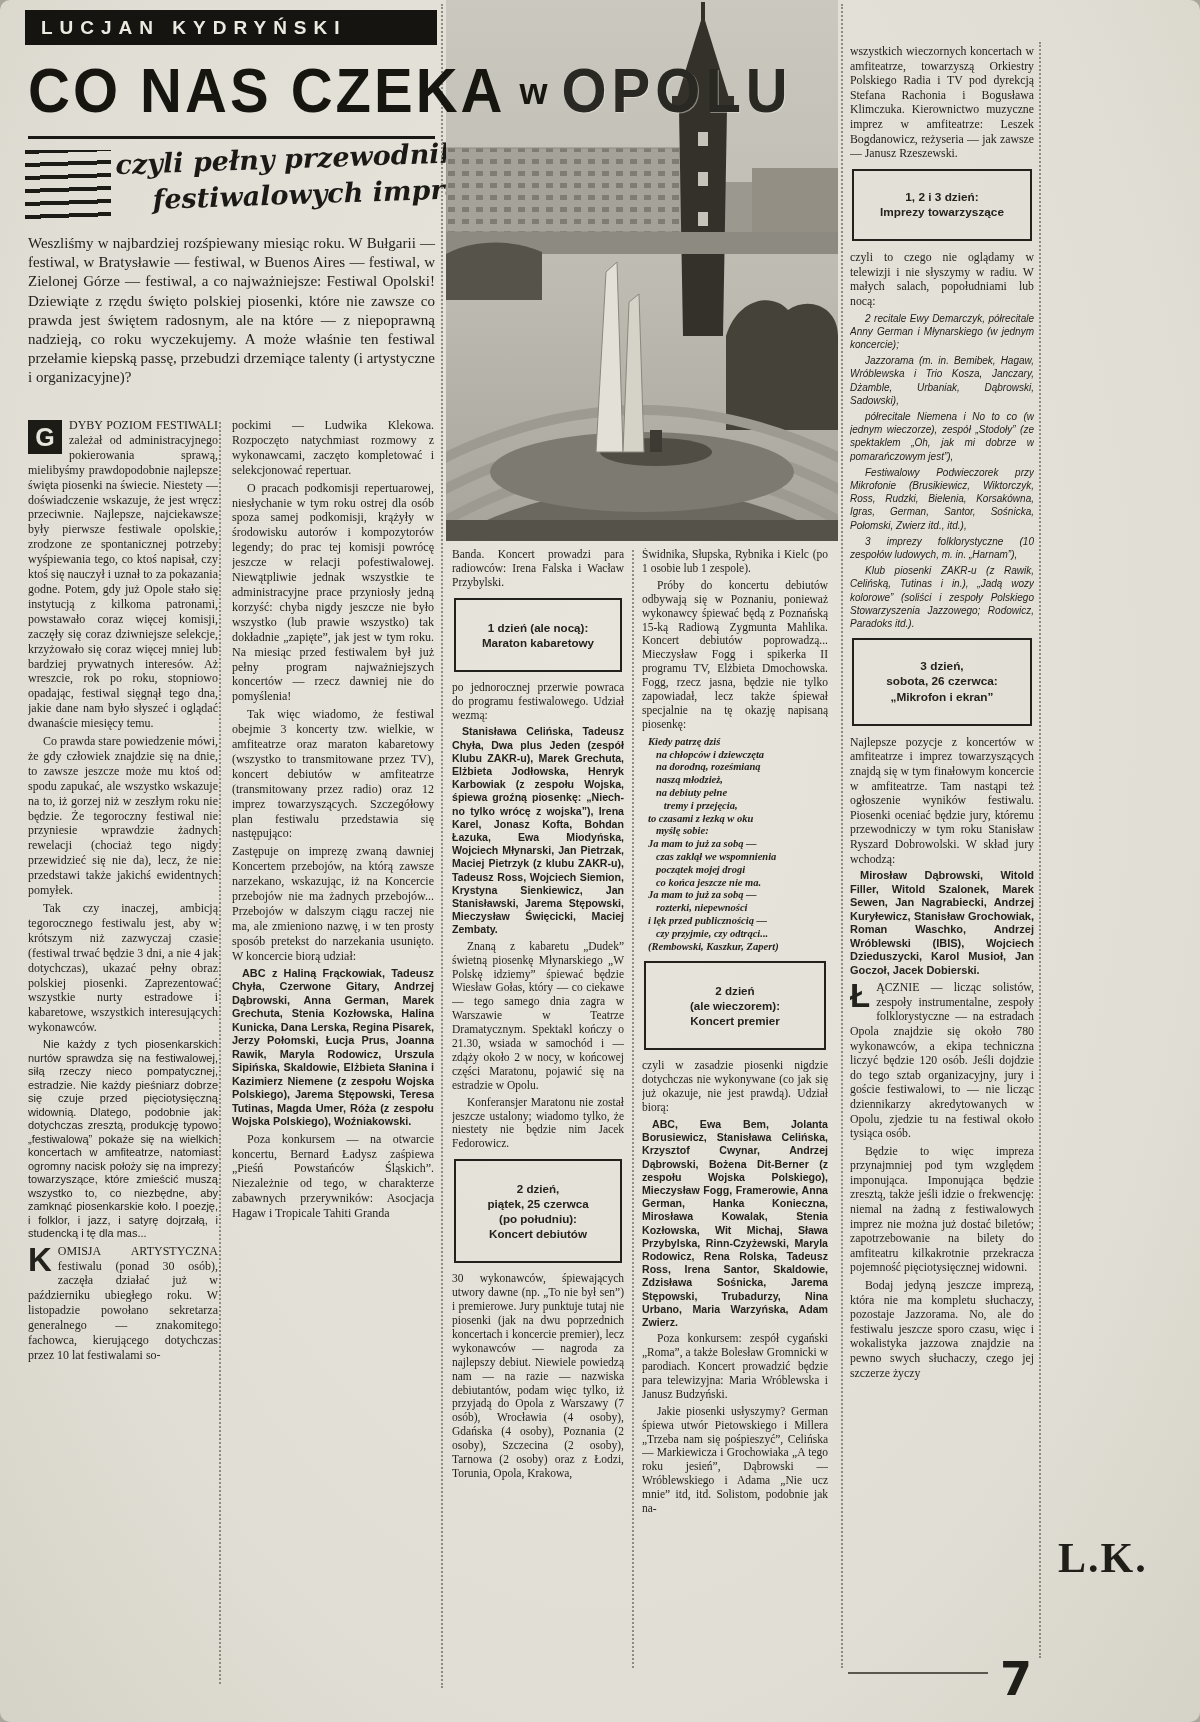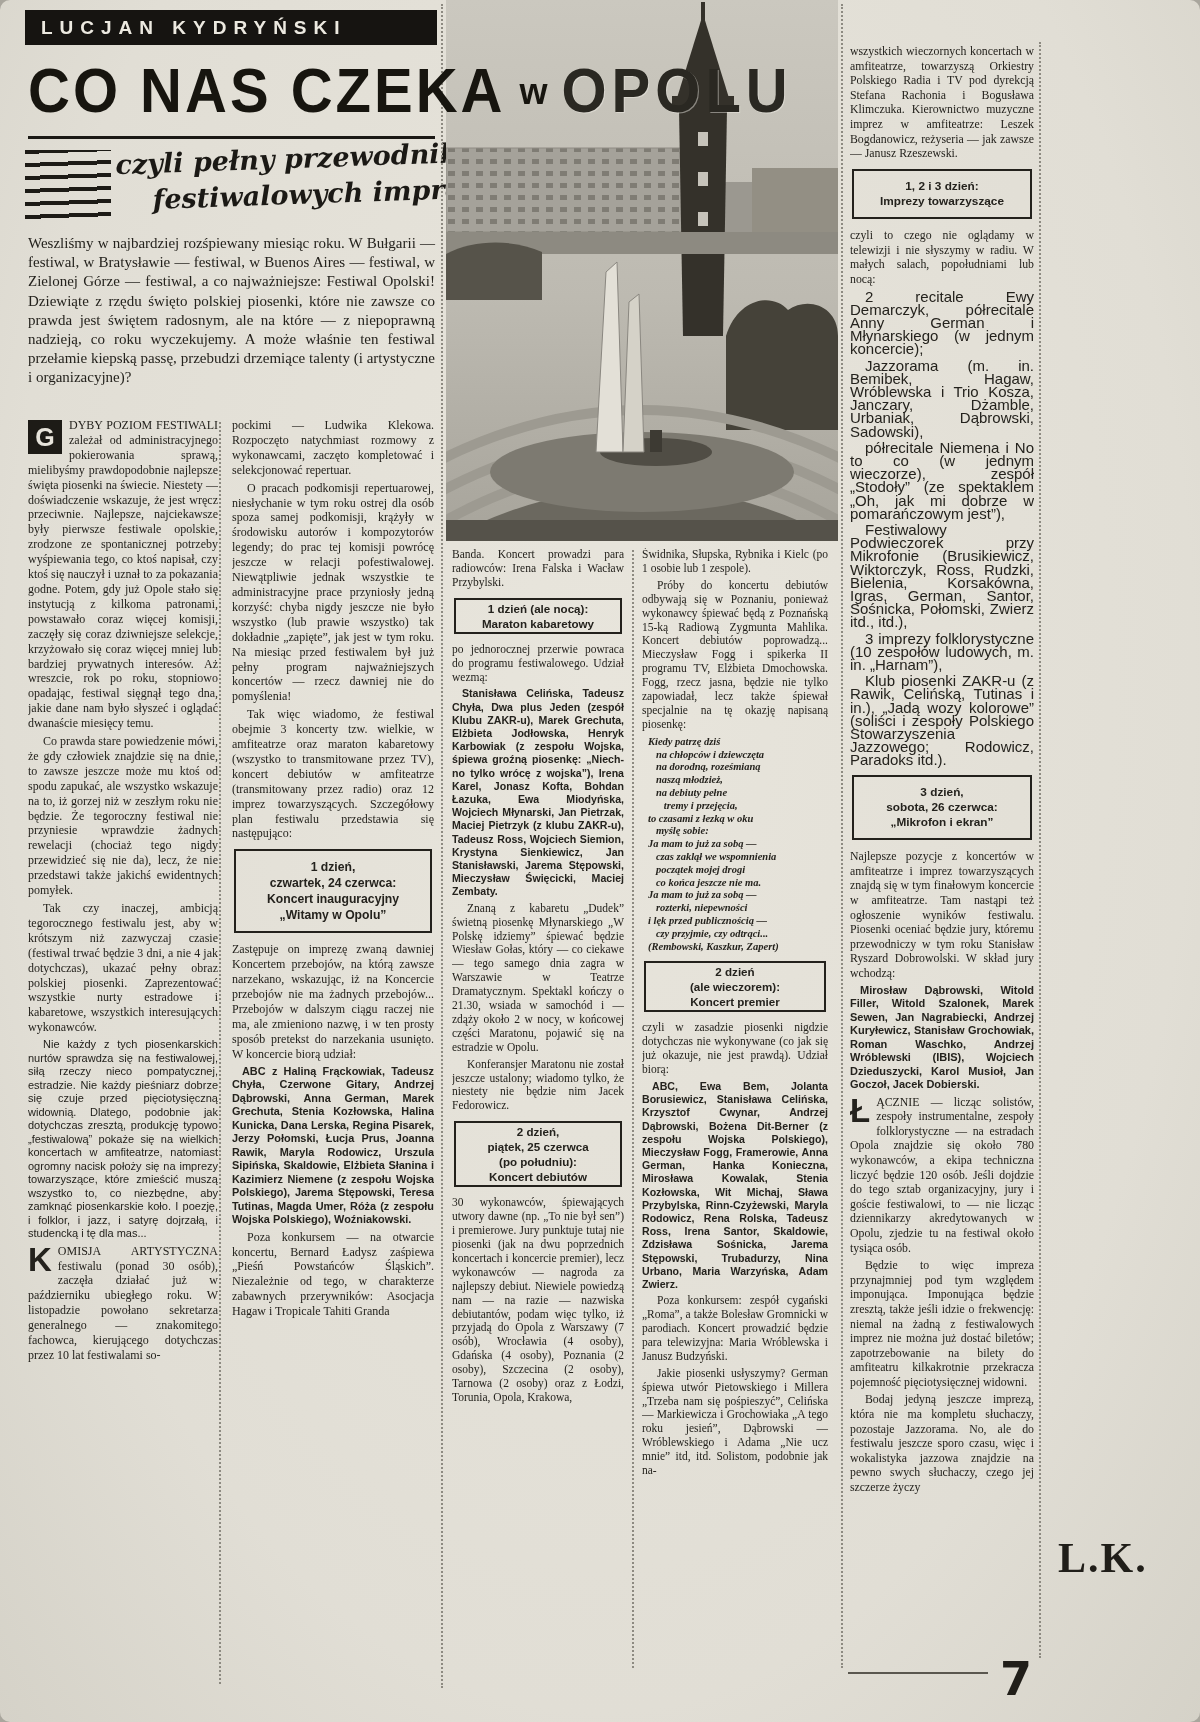--- a/index.html
+++ b/index.html
@@ -56,28 +56,28 @@
   #col5 { left:850px; top:44px;  width:184px; height:1622px; }
 
   .para { font-size:12px; line-height:14.9px; text-align:justify; text-indent:15px; margin-bottom:3px; }
   .para.noindent { text-indent:0; }
   .para.bold  { font-family:"Liberation Sans", sans-serif; font-weight:700; font-size:10.9px; line-height:13.5px; text-indent:10px; }
   .para.small { font-family:"Liberation Sans", sans-serif; font-size:11px; line-height:13.5px; }
 
   #col3 .para, #col4 .para { font-size:11.5px; line-height:13.9px; }
   #col3 .para.bold, #col4 .para.bold { font-size:10.6px; line-height:13.2px; }
   #col5 .para { font-size:11.8px; line-height:14.6px; }
-  #col5 .para.small { font-size:15px; line-height:13.2px; }
+  #col5 .para.small { font-size:10px; line-height:13.2px;font-style:italic; }
   #col5 .para.bold  { font-size:11px;  line-height:13.5px; }
 
   .prog-box {
-    border:2px solid #23211c; margin:8px 2px 9px; padding:8px 4px; text-align:center;
+    border:2px solid #23211c; margin:8px 2px 9px; padding:19px 4px; text-align:center;
     font-family:"Liberation Sans", sans-serif; font-weight:700; font-size:12.2px; line-height:16px;
   }
-  #col3 .prog-box, #col4 .prog-box { font-size:11.6px; line-height:15px; padding:1px 3px; }
+  #col3 .prog-box, #col4 .prog-box { font-size:11.6px; line-height:15px; padding:20px 3px; }
   #col5 .prog-box { font-size:11.8px; line-height:15.2px; }
 
   .poem { font-style:italic; font-weight:700; font-size:10.5px; line-height:12.8px; margin:4px 0 6px 6px; }
   .poem-line { white-space:pre; }
 
   .cap { float:left; font-family:"Liberation Sans", sans-serif; font-weight:700; font-size:33px; line-height:28px; margin:2px 6px 0 0; }
   .cap.rev { background:#1d1b16; color:#e7e4db; width:34px; height:34px; text-align:center; line-height:34px; font-size:25px; margin:2px 7px 1px 0; }
 
   .vrule { position:absolute; width:0; border-left:2px dotted #8d8a81; z-index:0; }
   #vr1 { left:219px;  top:422px; height:1262px; }
@@ -178,26 +178,20 @@
       <p class="para noindent"><span class="cap rev">G</span>DYBY POZIOM FESTIWALI zależał od administracyjnego pokierowania sprawą, mielibyśmy prawdopodobnie najlepsze święta piosenki na świecie. Niestety — doświadczenie wskazuje, że jest wręcz przeciwnie. Najlepsze, najciekawsze były pierwsze festiwale opolskie, zrodzone ze spontanicznej potrzeby wyśpiewania tego, co ktoś napisał, czy ktoś się nauczył i uznał to za pokazania godne. Potem, gdy już Opole stało się instytucją z kilkoma patronami, powstawało coraz więcej komisji, zaczęły się coraz dziwniejsze selekcje, krzyżowało się coraz więcej mniej lub bardziej prywatnych interesów. Aż wreszcie, rok po roku, stopniowo opadając, festiwal sięgnął tego dna, jakie dane nam było słyszeć i oglądać dwanaście miesięcy temu.</p>
       <p class="para">Co prawda stare powiedzenie mówi, że gdy człowiek znajdzie się na dnie, to zawsze jeszcze może mu ktoś od spodu zapukać, ale wszystko wskazuje na to, iż gorzej niż w zeszłym roku nie będzie. Że tegoroczny festiwal nie przyniesie wprawdzie żadnych rewelacji (chociaż tego nigdy przewidzieć się nie da), lecz, że nie przedstawi także jakichś ewidentnych pomyłek.</p>
       <p class="para">Tak czy inaczej, ambicją tegorocznego festiwalu jest, aby w krótszym niż zazwyczaj czasie (festiwal trwać będzie 3 dni, a nie 4 jak dotychczas), ukazać pełny obraz polskiej piosenki. Zaprezentować wszystkie nurty estradowe i kabaretowe, wszystkich interesujących wykonawców.</p>
       <p class="para small">Nie każdy z tych piosenkarskich nurtów sprawdza się na festiwalowej, siłą rzeczy nieco pompatycznej, estradzie. Nie każdy pieśniarz dobrze się czuje przed pięciotysięczną widownią. Dlatego, podobnie jak dotychczas zresztą, produkcję typowo „festiwalową” pokaże się na wielkich koncertach w amfiteatrze, natomiast ogromny nacisk położy się na imprezy towarzyszące, które zmieścić muszą wszystko to, co niezbędne, aby zamknąć piosenkarskie koło. I poezję, i folklor, i jazz, i satyrę dojrzałą, i studencką i tę dla mas...</p>
       <p class="para noindent"><span class="cap">K</span>OMISJA ARTYSTYCZNA festiwalu (ponad 30 osób), zaczęła działać już w październiku ubiegłego roku. W listopadzie powołano sekretarza generalnego — znakomitego fachowca, kierującego dotychczas przez 10 lat festiwalami so-</p>
     </div>
   <div class="col" id="col2">
       <p class="para noindent">pockimi — Ludwika Klekowa. Rozpoczęto natychmiast rozmowy z wykonawcami, zaczęto kompletować i selekcjonować repertuar.</p>
       <p class="para">O pracach podkomisji repertuarowej, niesłychanie w tym roku ostrej dla osób spoza samej podkomisji, krążyły w środowisku autorów i kompozytorów legendy; do prac tej komisji powrócę jeszcze w relacji pofestiwalowej. Niewątpliwie jednak wszystkie te administracyjne prace przyniosły jedną korzyść: chyba nigdy jeszcze nie było wszystko (lub prawie wszystko) tak dokładnie „zapięte”, jak jest w tym roku. Na miesiąc przed festiwalem był już pełny program najważniejszych koncertów — rzecz dawniej nie do pomyślenia!</p>
       <p class="para">Tak więc wiadomo, że festiwal obejmie 3 koncerty tzw. wielkie, w amfiteatrze oraz maraton kabaretowy (wszystko to transmitowane przez TV), koncert debiutów w amfiteatrze (transmitowany przez radio) oraz 12 imprez towarzyszących. Szczegółowy plan festiwalu przedstawia się następująco:</p>
-      <div class="prog-box">
-        <div class="prog-box-line">1 dzień,</div>
-        <div class="prog-box-line">czwartek, 24 czerwca:</div>
-        <div class="prog-box-line">Koncert inauguracyjny</div>
-        <div class="prog-box-line">„Witamy w Opolu”</div>
-      </div>
       <p class="para noindent">Zastępuje on imprezę zwaną dawniej Koncertem przebojów, na którą zawsze narzekano, wskazując, iż na Koncercie przebojów nie ma żadnych przebojów... Przebojów w dalszym ciągu raczej nie ma, ale zmieniono nazwę, i w ten prosty sposób pretekst do narzekania usunięto. W koncercie biorą udział:</p>
       <p class="para bold">ABC z Haliną Frąckowiak, Tadeusz Chyła, Czerwone Gitary, Andrzej Dąbrowski, Anna German, Marek Grechuta, Stenia Kozłowska, Halina Kunicka, Dana Lerska, Regina Pisarek, Jerzy Połomski, Łucja Prus, Joanna Rawik, Maryla Rodowicz, Urszula Sipińska, Skaldowie, Elżbieta Słanina i Kazimierz Niemene (z zespołu Wojska Polskiego), Jarema Stępowski, Teresa Tutinas, Magda Umer, Róża (z zespołu Wojska Polskiego), Woźniakowski.</p>
       <p class="para">Poza konkursem — na otwarcie koncertu, Bernard Ładysz zaśpiewa „Pieśń Powstańców Śląskich”. Niezależnie od tego, w charakterze zabawnych przerywników: Asocjacja Hagaw i Tropicale Tahiti Granda</p>
     </div>
   <div class="col" id="col3">
       <p class="para noindent">Banda. Koncert prowadzi para radiowców: Irena Falska i Wacław Przybylski.</p>
       <div class="prog-box">
         <div class="prog-box-line">1 dzień (ale nocą):</div>
         <div class="prog-box-line">Maraton kabaretowy</div>
       </div>

